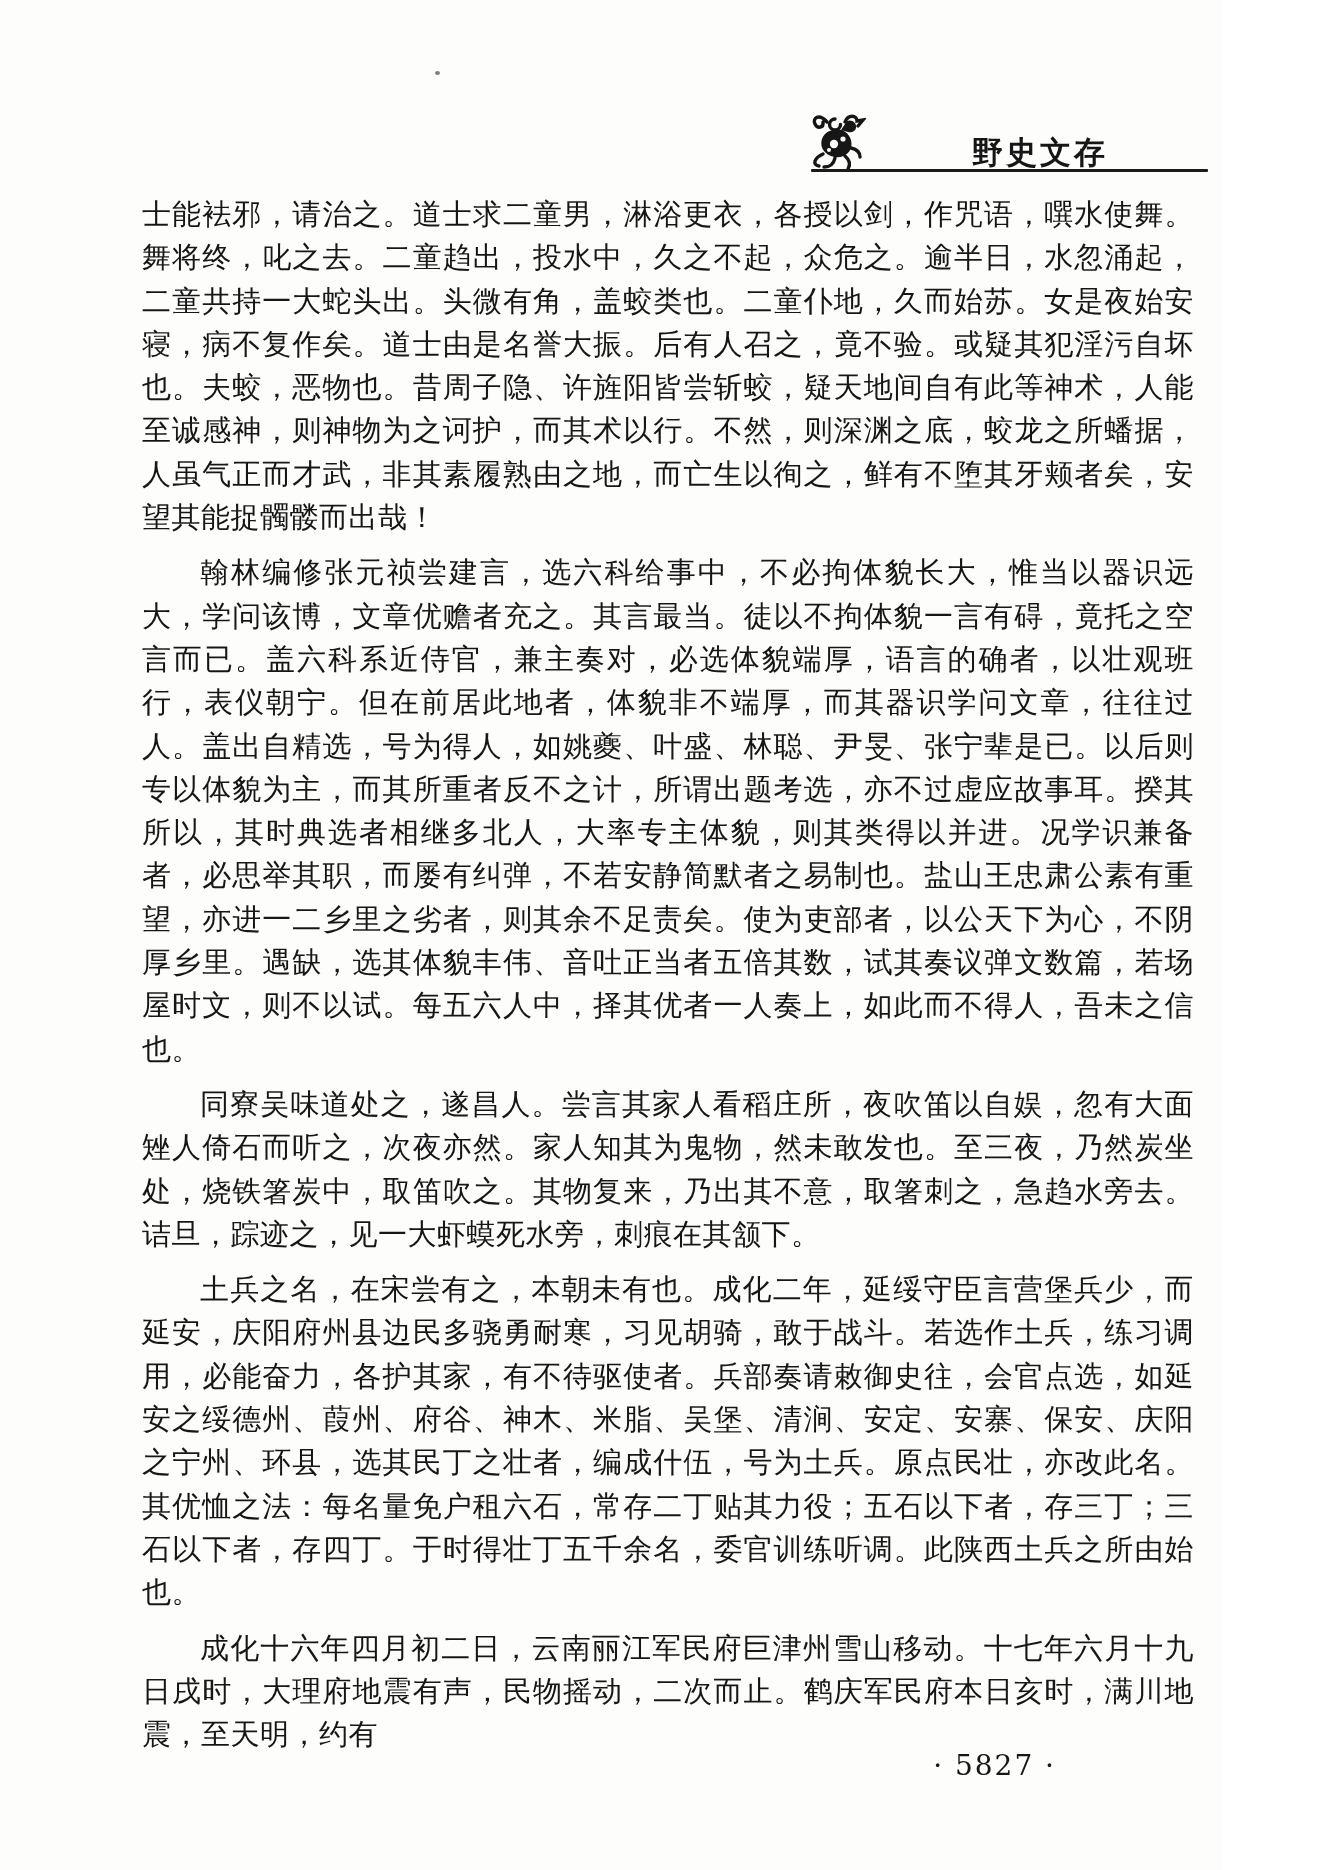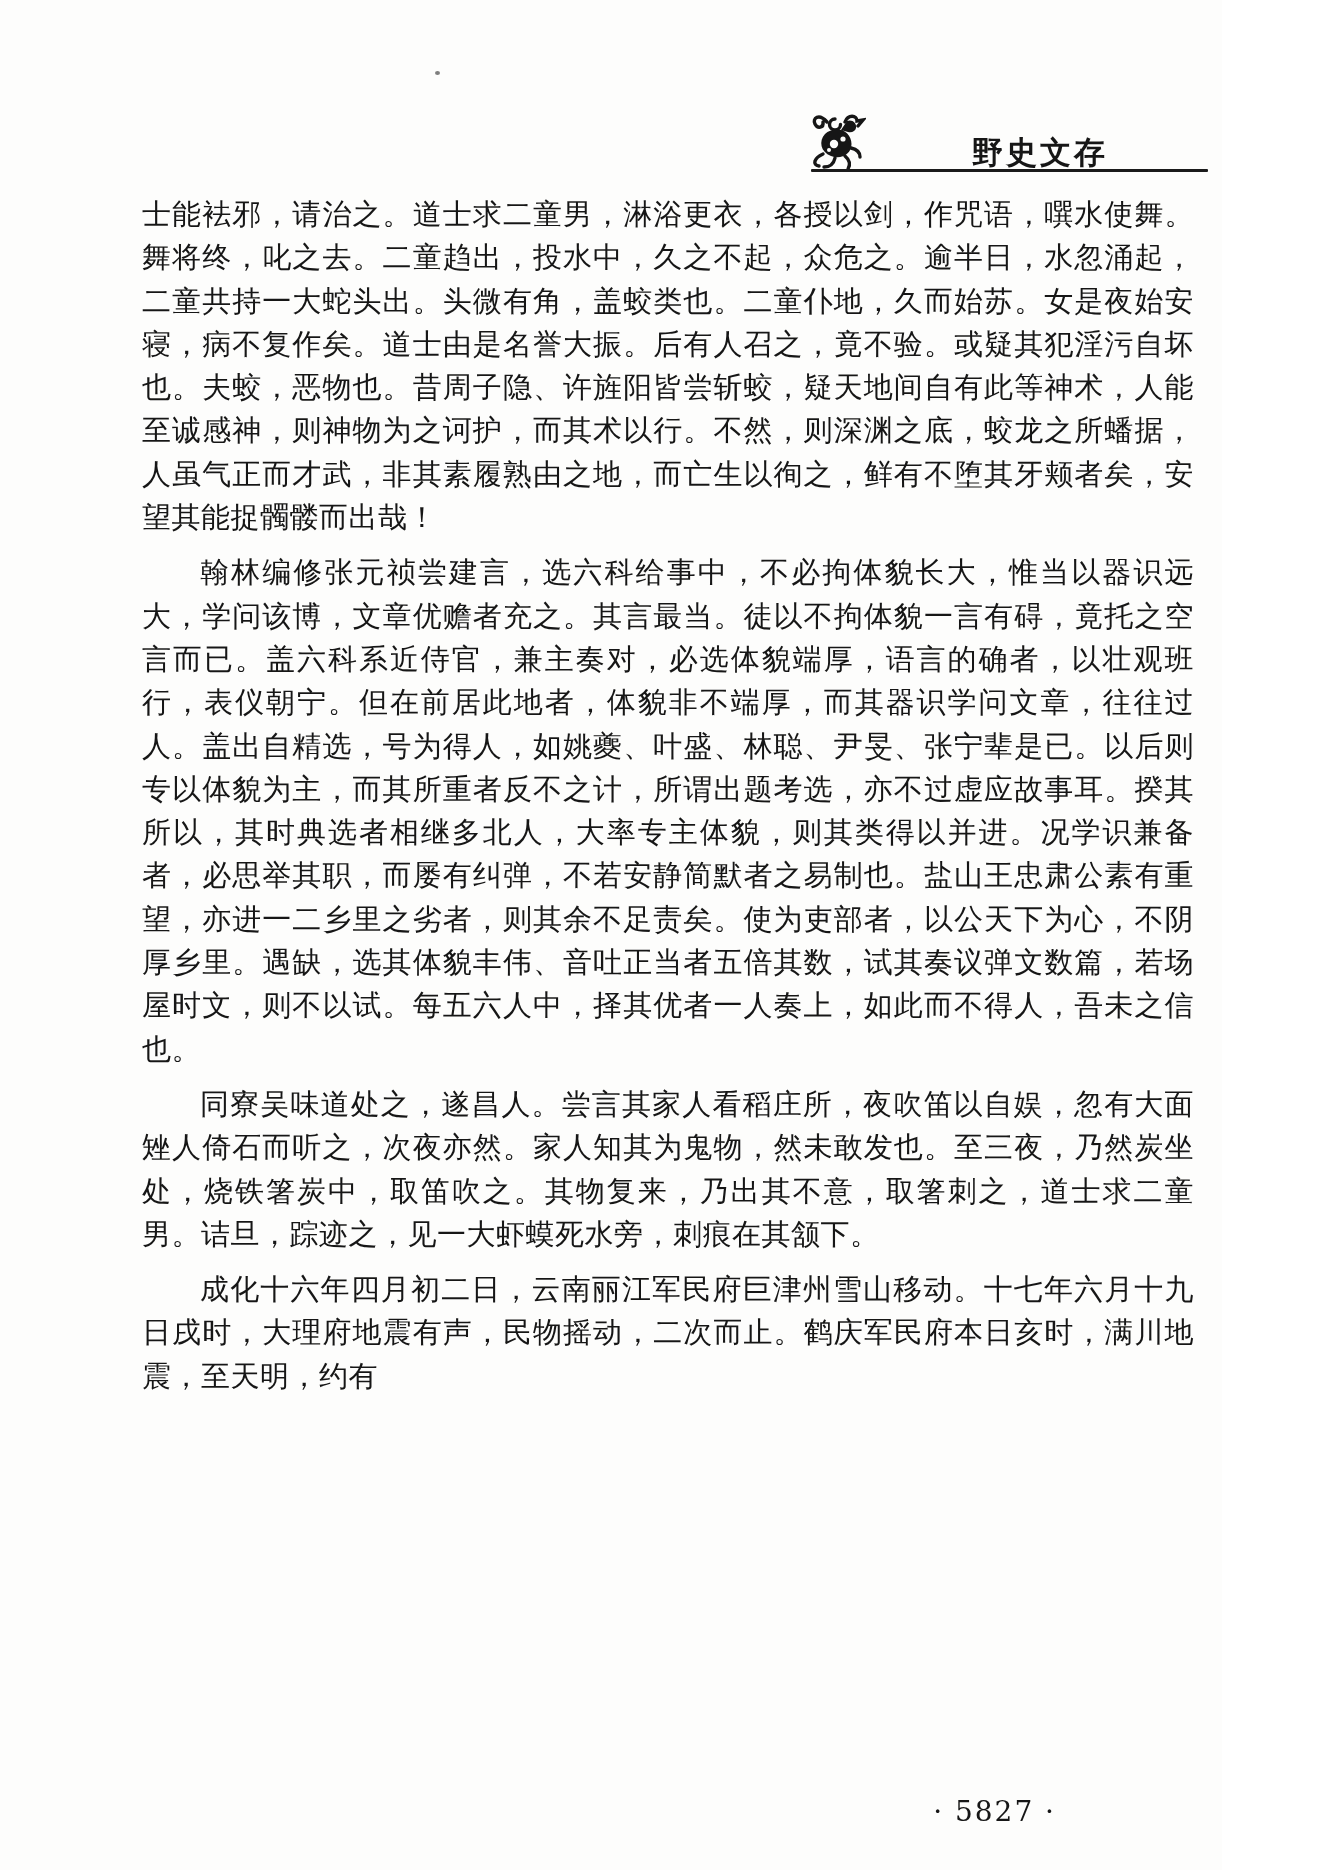--- a/index.html
+++ b/index.html
@@ -39,21 +39,21 @@
     line-height:43.3px;
     text-align:justify;
     text-justify:inter-character;
     letter-spacing:.5px;
     word-break:break-all;
   }
   .text-block p.indent{text-indent:2em;}
   
   .page-number{
     position:absolute;top:1749px;right:166px;
-    font-size:28px;letter-spacing:2px;white-space:nowrap;margin-top:46px;
+    font-size:28px;letter-spacing:2px;white-space:nowrap;
   }
 </style>
 </head>
 <body>
 
 <div class="page">
 
   <div class="speck"></div>
 
   <div class="dragon">
@@ -74,19 +74,20 @@
       <circle cx="24" cy="42" r="2" fill="#fdfdfc"></circle>
     </svg>
   </div>
 
   <div class="brand-title">野史文存</div>
   <div class="header-rule"></div>
 
   <div class="text-block">
     <p>士能袪邪，请治之。道士求二童男，淋浴更衣，各授以剑，作咒语，噀水使舞。舞将终，叱之去。二童趋出，投水中，久之不起，众危之。逾半日，水忽涌起，二童共持一大蛇头出。头微有角，盖蛟类也。二童仆地，久而始苏。女是夜始安寝，病不复作矣。道士由是名誉大振。后有人召之，竟不验。或疑其犯淫污自坏也。夫蛟，恶物也。昔周子隐、许旌阳皆尝斩蛟，疑天地间自有此等神术，人能至诚感神，则神物为之诃护，而其术以行。不然，则深渊之底，蛟龙之所蟠据，人虽气正而才武，非其素履熟由之地，而亡生以徇之，鲜有不堕其牙颊者矣，安望其能捉髑髅而出哉！</p>
     <p class="indent">翰林编修张元祯尝建言，选六科给事中，不必拘体貌长大，惟当以器识远大，学问该博，文章优赡者充之。其言最当。徒以不拘体貌一言有碍，竟托之空言而已。盖六科系近侍官，兼主奏对，必选体貌端厚，语言的确者，以壮观班行，表仪朝宁。但在前居此地者，体貌非不端厚，而其器识学问文章，往往过人。盖出自精选，号为得人，如姚夔、叶盛、林聪、尹旻、张宁辈是已。以后则专以体貌为主，而其所重者反不之计，所谓出题考选，亦不过虚应故事耳。揆其所以，其时典选者相继多北人，大率专主体貌，则其类得以并进。况学识兼备者，必思举其职，而屡有纠弹，不若安静简默者之易制也。盐山王忠肃公素有重望，亦进一二乡里之劣者，则其余不足责矣。使为吏部者，以公天下为心，不阴厚乡里。遇缺，选其体貌丰伟、音吐正当者五倍其数，试其奏议弹文数篇，若场屋时文，则不以试。每五六人中，择其优者一人奏上，如此而不得人，吾未之信也。</p>
-    <p class="indent">同寮吴味道处之，遂昌人。尝言其家人看稻庄所，夜吹笛以自娱，忽有大面矬人倚石而听之，次夜亦然。家人知其为鬼物，然未敢发也。至三夜，乃然炭坐处，烧铁箸炭中，取笛吹之。其物复来，乃出其不意，取箸刺之，道士求二童男。诘旦，踪迹之，见一大虾蟆死水旁，刺痕在其颔下。</p>
+    <p class="indent">同寮吴味道处之，遂昌人。尝言其家人看稻庄所，夜吹笛以自娱，忽有大面矬人倚石而听之，次夜亦然。家人知其为鬼物，然未敢发也。至三夜，乃然炭坐处，烧铁箸炭中，取笛吹之。其物复来，乃出其不意，取箸刺之，急趋水旁去。诘旦，踪迹之，见一大虾蟆死水旁，刺痕在其颔下。</p>
+    <p class="indent">土兵之名，在宋尝有之，本朝未有也。成化二年，延绥守臣言营堡兵少，而延安，庆阳府州县边民多骁勇耐寒，习见胡骑，敢于战斗。若选作土兵，练习调用，必能奋力，各护其家，有不待驱使者。兵部奏请敕御史往，会官点选，如延安之绥德州、葭州、府谷、神木、米脂、吴堡、清涧、安定、安寨、保安、庆阳之宁州、环县，选其民丁之壮者，编成什伍，号为土兵。原点民壮，亦改此名。其优恤之法：每名量免户租六石，常存二丁贴其力役；五石以下者，存三丁；三石以下者，存四丁。于时得壮丁五千余名，委官训练听调。此陕西土兵之所由始也。</p>
     <p class="indent">成化十六年四月初二日，云南丽江军民府巨津州雪山移动。十七年六月十九日戌时，大理府地震有声，民物摇动，二次而止。鹤庆军民府本日亥时，满川地震，至天明，约有</p>
   </div>
 
   <div class="page-number">· 5827 ·</div>
 
 </div>
 
 </body></html>

